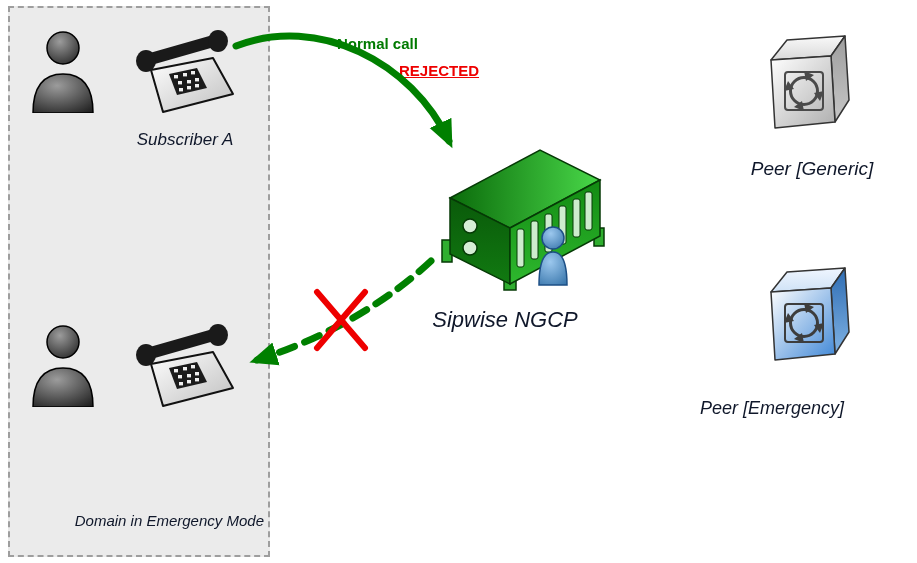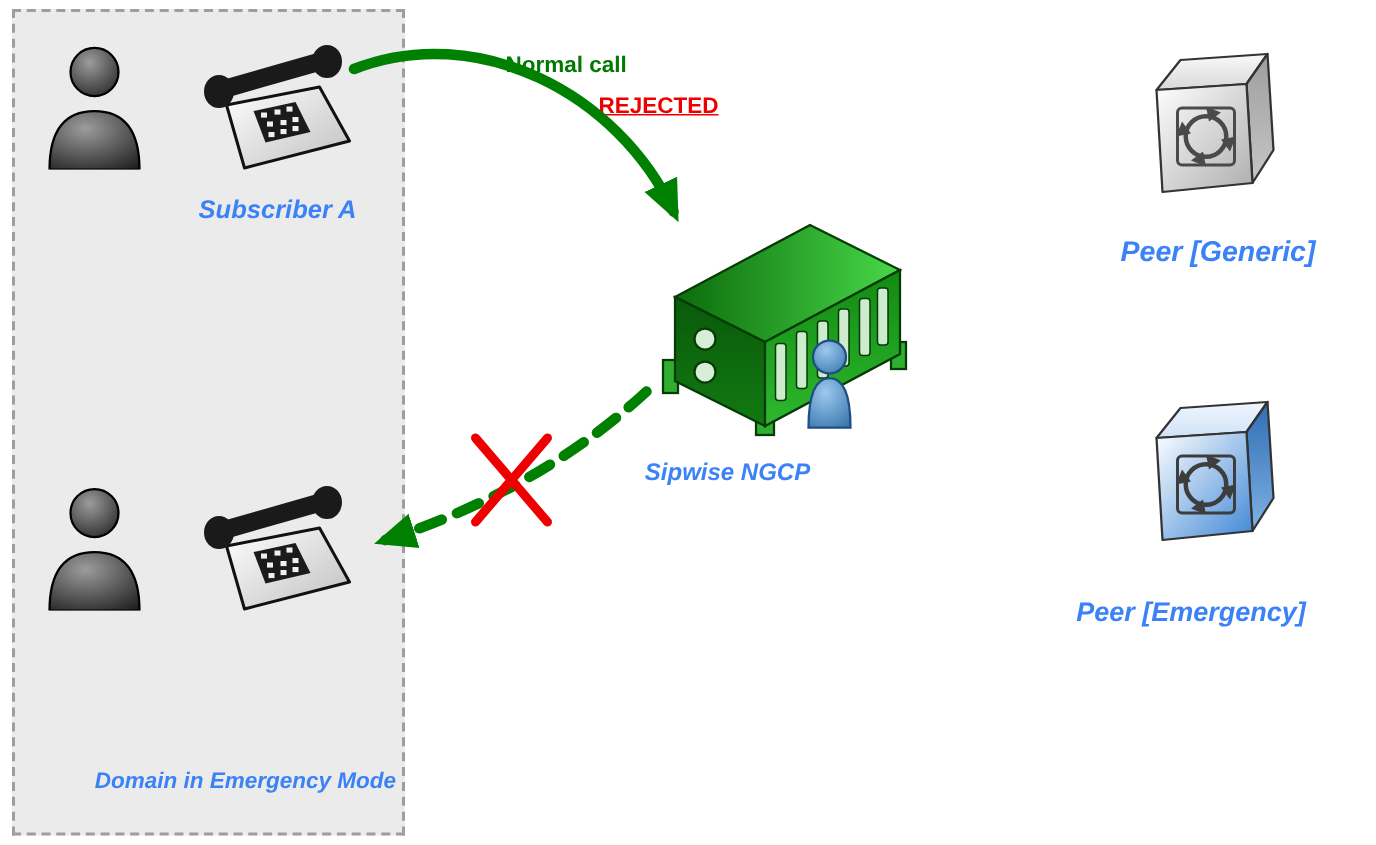--- a/index.html
+++ b/index.html
@@ -11,22 +11,22 @@
   .domain-box {
     left:8px; top:6px; width:262px; height:551px;
     background:var(--domain-bg,#ebebeb);
     border:2px dashed var(--domain-border,#9e9e9e);
     z-index:0;
   }
 
   .icon { z-index:2; }
   .label {
     z-index:4;
-    font-weight:bold; font-style:italic;
-    font-size:17px; color:#3b82f6; text-align:center;
+    font-weight:normal; font-style:italic;
+    font-size:17px; color:#0f172a; text-align:center;
     white-space:nowrap;
   }
   .domain-label { font-size:15px; text-align:right; }
   .flow-label {
     z-index:4; font-weight:bold; font-size:15px; white-space:nowrap;
   }
   .flow-label.normal { color:var(--normal-call-green,#007a00); }
   .flow-label.rejected { color:var(--rejected-red,#ee0000);text-decoration:underline; }
 
   .overlay { left:0; top:0; z-index:5; pointer-events:none; }
@@ -171,21 +171,21 @@
         <rect x="139" y="70" width="7" height="38" rx="2"></rect>
         <rect x="153" y="63" width="7" height="38" rx="2"></rect>
         <rect x="165" y="56" width="7" height="38" rx="2"></rect>
       </g>
       <g>
         <circle cx="133" cy="102" r="11" fill="url(#gradBluePerson)" stroke="#1d4f85" stroke-width="1.5"></circle>
         <path d="M119,149 C119,124 125,116 133,116 C141,116 147,124 147,149 Z" fill="url(#gradBluePerson)" stroke="#1d4f85" stroke-width="1.5"></path>
       </g>
     </svg>
   </div>
-  <div class="abs label" style="left:400px;top:307px;width:170px;font-size:16px">Sipwise NGCP</div>
+  <div class="abs label" style="left:420px;top:307px;width:170px;font-size:22px">Sipwise NGCP</div>
 
   <div class="abs icon" style="left:757px;top:30px;width:100px;height:110px">
     <svg viewBox="0 0 100 110" width="100" height="110">
       <polygon points="14,30 30,10 88,6 74,26" fill="url(#gradCubeTopGray)" stroke="#333" stroke-width="1.5" stroke-linejoin="round"></polygon>
       <polygon points="74,26 88,6 92,70 78,92" fill="url(#gradCubeSideGray)" stroke="#333" stroke-width="1.5" stroke-linejoin="round"></polygon>
       <polygon points="14,30 74,26 78,92 18,98" fill="url(#gradCubeFrontGray)" stroke="#333" stroke-width="1.5" stroke-linejoin="round"></polygon>
       <g>
         <rect x="28" y="42" width="38" height="38" rx="3" fill="none" stroke="#4a4a4a" stroke-width="2"></rect>
         <circle cx="47" cy="61" r="13.5" fill="none" stroke="#4a4a4a" stroke-width="3"></circle>
         <polygon points="47,41 57,45 49,51" fill="#4a4a4a"></polygon>
@@ -205,21 +205,21 @@
       <g>
         <rect x="28" y="42" width="38" height="38" rx="3" fill="none" stroke="#3d3d3d" stroke-width="2"></rect>
         <circle cx="47" cy="61" r="13.5" fill="none" stroke="#3d3d3d" stroke-width="3"></circle>
         <polygon points="47,41 57,45 49,51" fill="#3d3d3d"></polygon>
         <polygon points="67,61 63,71 57,63" fill="#3d3d3d"></polygon>
         <polygon points="47,81 37,77 45,71" fill="#3d3d3d"></polygon>
         <polygon points="27,61 31,51 37,59" fill="#3d3d3d"></polygon>
       </g>
     </svg>
   </div>
-  <div class="abs label" style="left:694px;top:398px;width:200px;font-size:18px">Peer [Emergency]</div>
+  <div class="abs label" style="left:672px;top:398px;width:200px;font-size:18px">Peer [Emergency]</div>
 
   <div class="abs flow-label normal" style="left:337px;top:35px">Normal call</div>
   <div class="abs flow-label rejected" style="left:399px;top:62px">REJECTED</div>
 
   <svg class="abs overlay" width="917" height="563" viewBox="0 0 917 563">
     <defs>
       <marker id="ahSolid" markerUnits="userSpaceOnUse" markerWidth="30" markerHeight="26" refX="20" refY="13" orient="auto">
         <path d="M0,1 L28,13 L0,25 Z" class="arrow-fill"></path>
       </marker>
       <marker id="ahDash" markerUnits="userSpaceOnUse" markerWidth="30" markerHeight="26" refX="20" refY="13" orient="auto">

